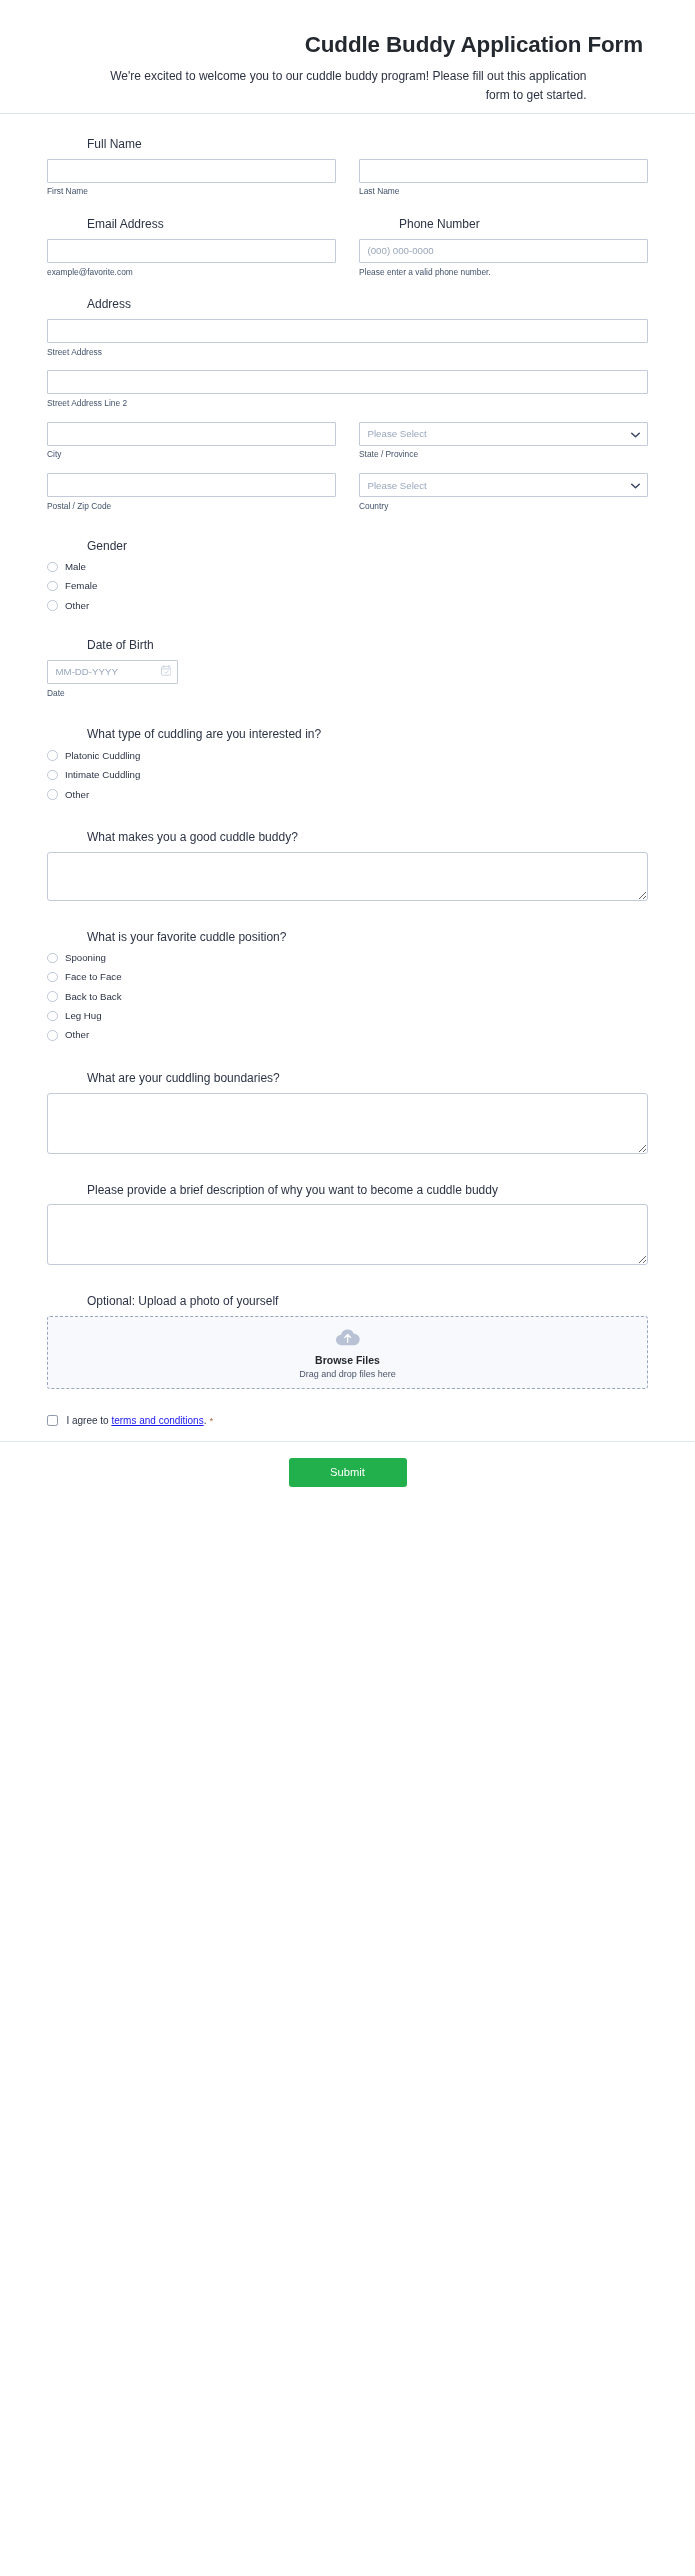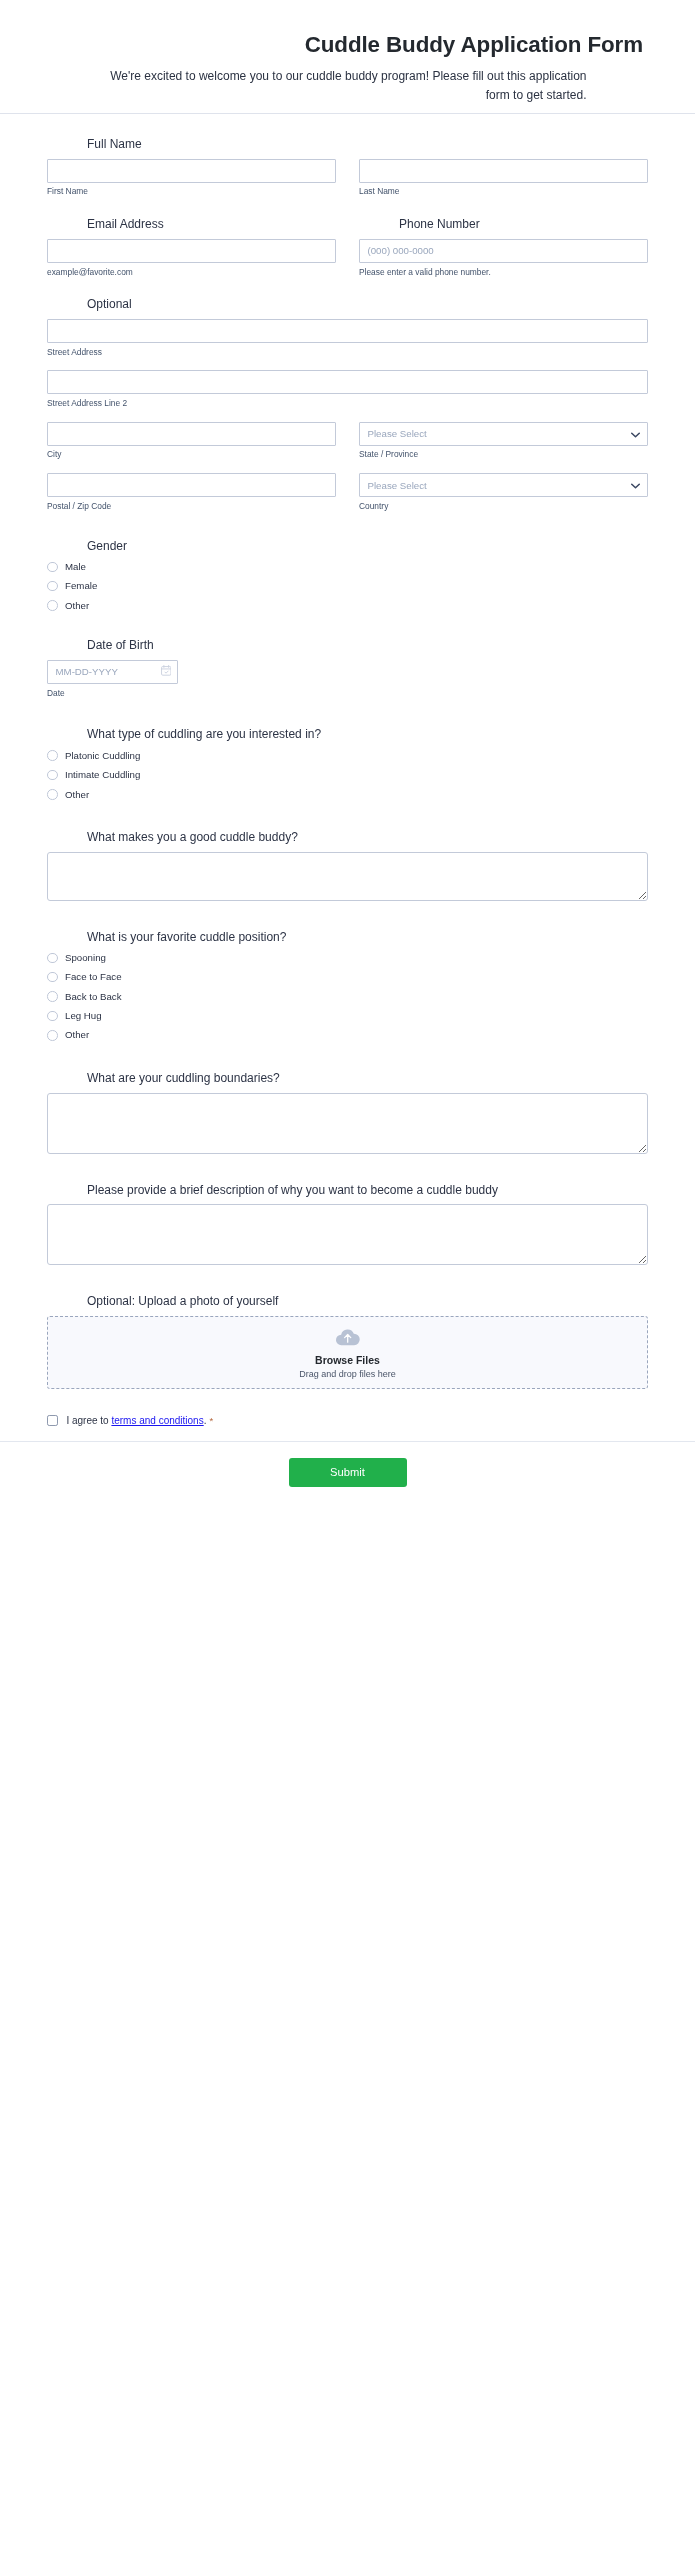--- a/index.html
+++ b/index.html
@@ -243,21 +243,21 @@
       </div>
       <div class="col">
         <label class="q-label">Phone Number</label>
         <input class="txt" type="text" placeholder="(000) 000-0000" style="">
         <span class="sub-label">Please enter a valid phone number.</span>
       </div>
     </div>
   </div>
 
   <div class="field-block">
-    <label class="q-label">Optional</label>
+    <label class="q-label">Address</label>
 
     <div style="margin-bottom:12.7px;">
       <input class="txt wide" type="text" placeholder="" style="">
       <span class="sub-label">Street Address</span>
     </div>
 
     <div style="margin-bottom:12.7px;">
       <input class="txt wide" type="text" placeholder="" style="">
       <span class="sub-label">Street Address Line 2</span>
     </div>

